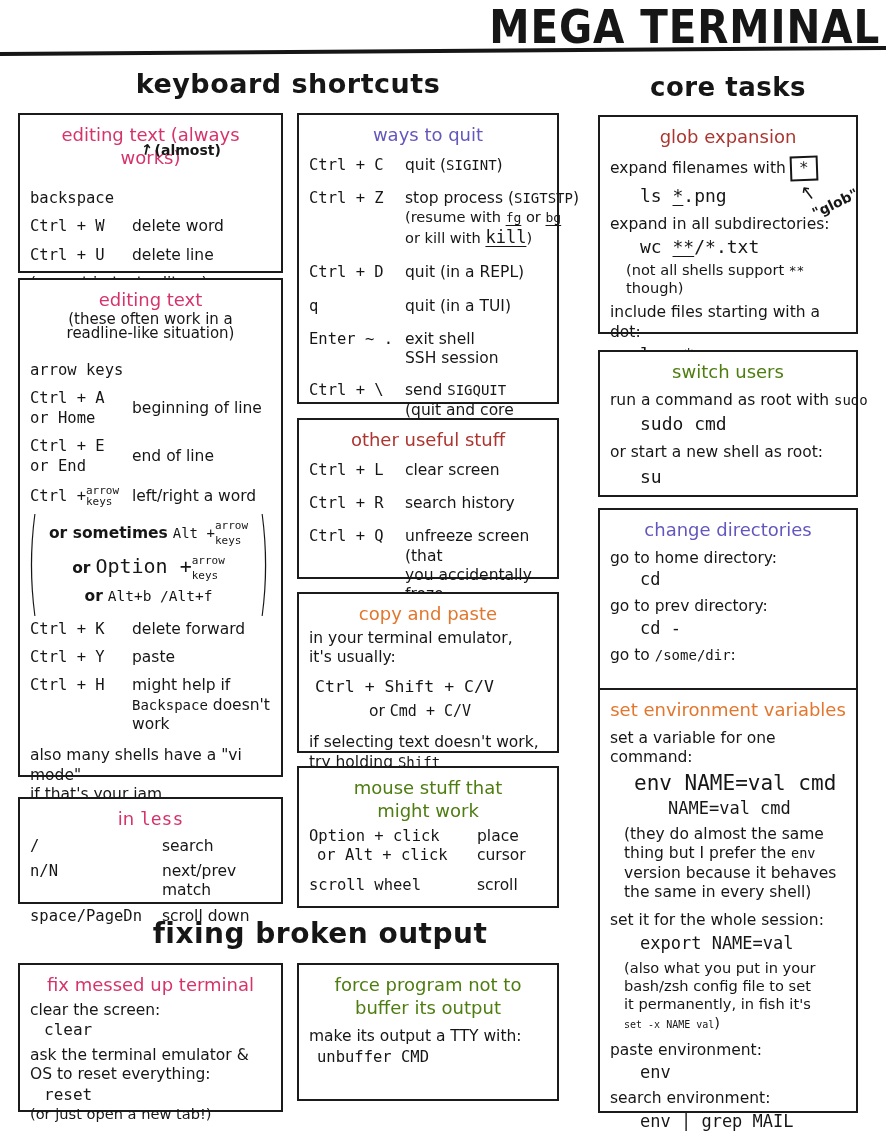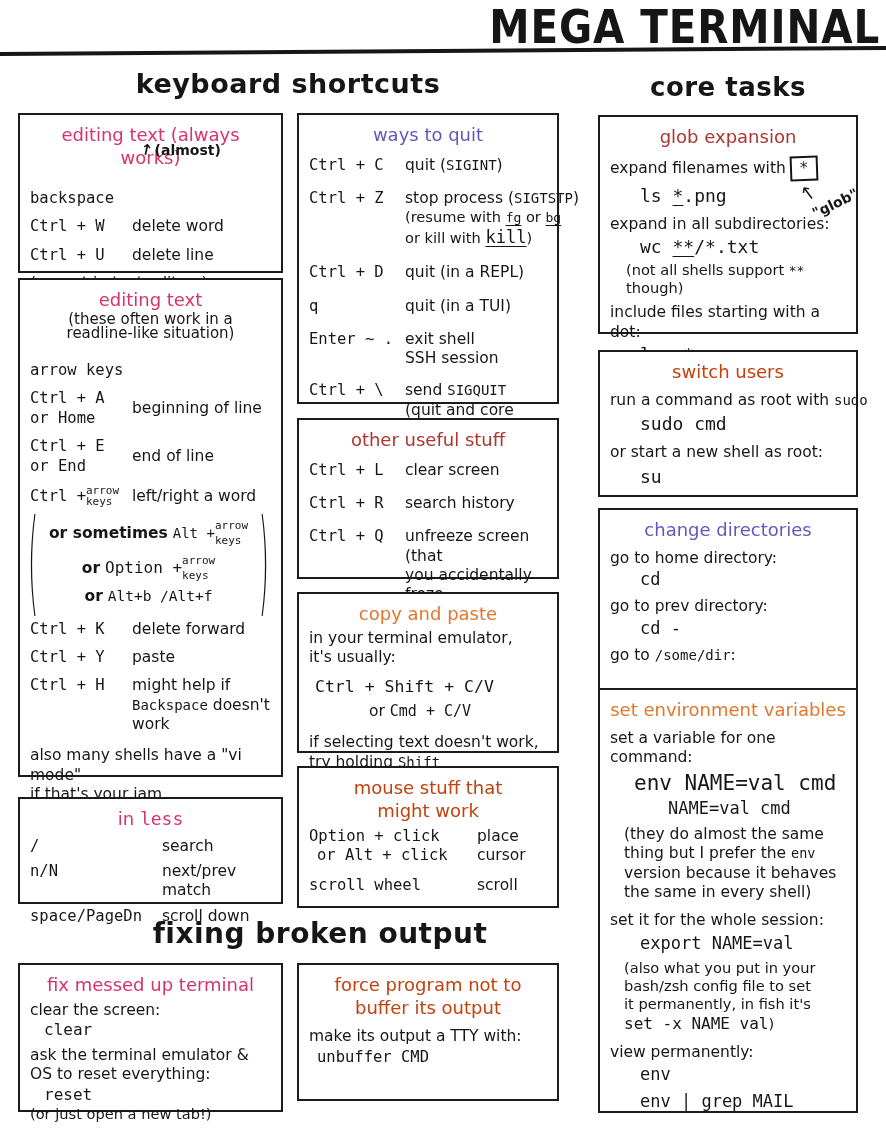--- a/index.html
+++ b/index.html
@@ -1,20 +1,20 @@
 <!DOCTYPE html>
 <html><head>
 <meta charset="utf-8">
 <style>
   html,body{margin:0;padding:0;background:#fff;}
   body{width:886px;height:1147px;position:relative;overflow:hidden;
        font-family:"DejaVu Sans",sans-serif;color:#161616;}
   .mono{font-family:"DejaVu Sans Mono",monospace;}
   .pink{color:#d6336c}.purple{color:#6357bd}.red{color:#ac3530}
-  .orange{color:#e2762d}.green{color:#c2410c}
+  .orange{color:#e2762d}.green{color:#4d7c0f}
   .ul{text-decoration:underline;text-underline-offset:3px;}
 
   #main-title{position:absolute;top:0;right:6px;font-size:46px;font-weight:700;
     letter-spacing:1px;transform:scaleX(.88);transform-origin:right top;white-space:nowrap;}
   #title-rule{position:absolute;top:49px;left:-4px;width:894px;height:4px;
     background:#161616;transform:rotate(-0.4deg);}
 
   .section-hdr{position:absolute;text-align:center;font-size:27px;font-weight:600;
     letter-spacing:.5px;}
   #hdr-ks{top:68px;left:18px;width:540px;}
@@ -123,21 +123,21 @@
     <span class="d">end of line</span>
   </div>
   <div class="kv k100 center" style="margin-bottom:2px">
     <span class="k nowrap"><span>Ctrl +</span><span class="stack"><div>arrow</div><div>keys</div></span></span>
     <span class="d">left/right a word</span>
   </div>
   <div class="parenblock">
     <span class="bigp">(</span>
     <span class="parenmid">
       <div class="nowrap"><b>or sometimes</b> <span class="mono" style="font-size:14px">Alt +</span><span class="stack"><div>arrow</div><div>keys</div></span></div>
-      <div class="nowrap"><b>or</b> <span class="mono" style="font-size:16px">Option +</span><span class="stack"><div>arrow</div><div>keys</div></span></div>
+      <div class="nowrap"><b>or</b> <span class="mono" style="font-size:20px">Option +</span><span class="stack"><div>arrow</div><div>keys</div></span></div>
       <div class="nowrap"><b>or</b>&nbsp;<span class="mono" style="font-size:14.5px">Alt+b /Alt+f</span></div>
     </span>
     <span class="bigp">)</span>
   </div>
   <div class="kv k100">
     <span class="k">Ctrl + K</span>
     <span class="d">delete forward</span>
   </div>
   <div class="kv k100">
     <span class="k">Ctrl + Y</span>
@@ -318,18 +318,19 @@
     <div><span>thing but I prefer the</span> <span class="mono" style="font-size:13.5px">env</span></div>
     <div>version because it behaves</div>
     <div>the same in every shell)</div>
   </div>
   <div style="margin-top:9px">set it for the whole session:</div>
   <div class="cmd" style="font-size:17px;margin:2px 0 5px 30px">export NAME=val</div>
   <div class="indent1 note">
     <div>(also what you put in your</div>
     <div>bash/zsh config file to set</div>
     <div>it permanently, in fish it's</div>
-    <div><span class="mono" style="font-size:16px">set -x NAME val</span><span>)</span></div>
-  </div>
-  <div style="margin-top:9px">view permanently:</div>
+    <div><span class="mono" style="font-size:10px">set -x NAME val</span><span>)</span></div>
+  </div>
+  <div style="margin-top:9px">paste environment:</div>
   <div class="cmd" style="font-size:17px;margin:2px 0 6px 30px">env</div>
+  <div>search environment:</div>
   <div class="cmd" style="font-size:17px;margin:2px 0 0 30px">env | grep MAIL</div>
 </div>
 
 </body></html>

